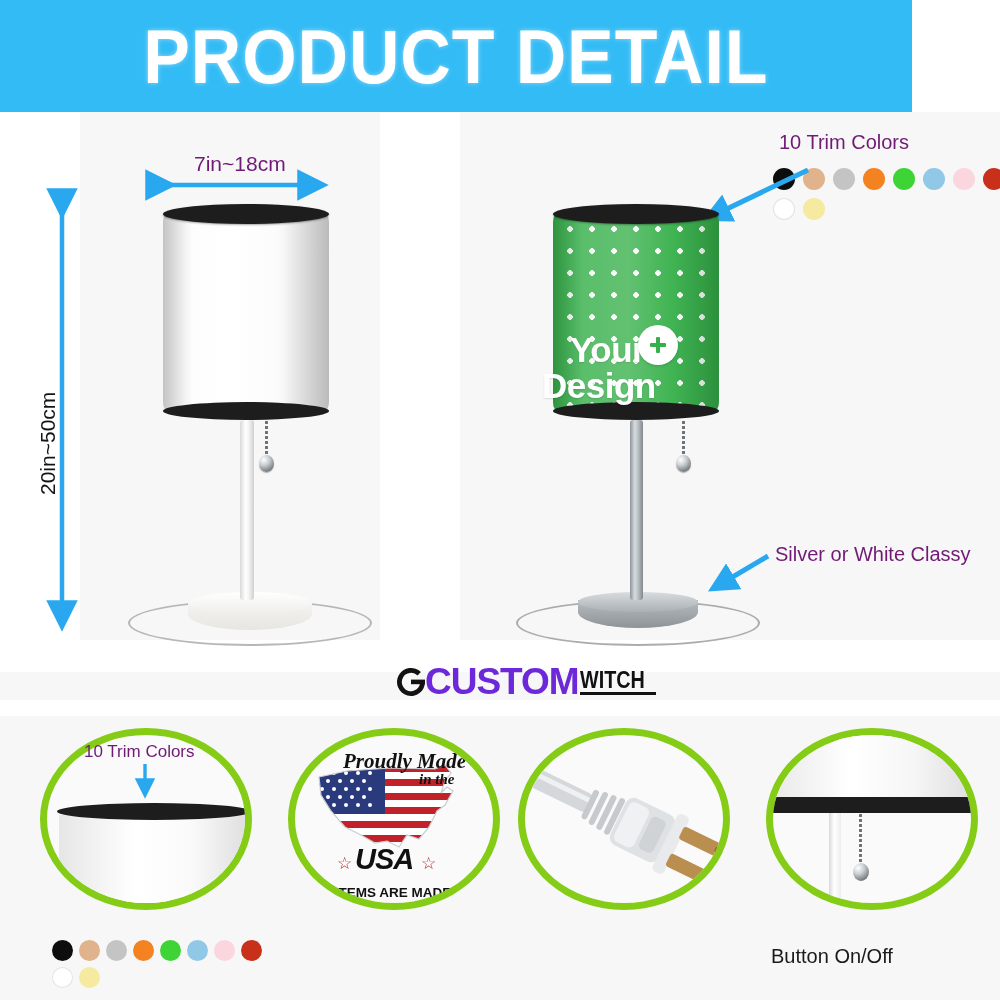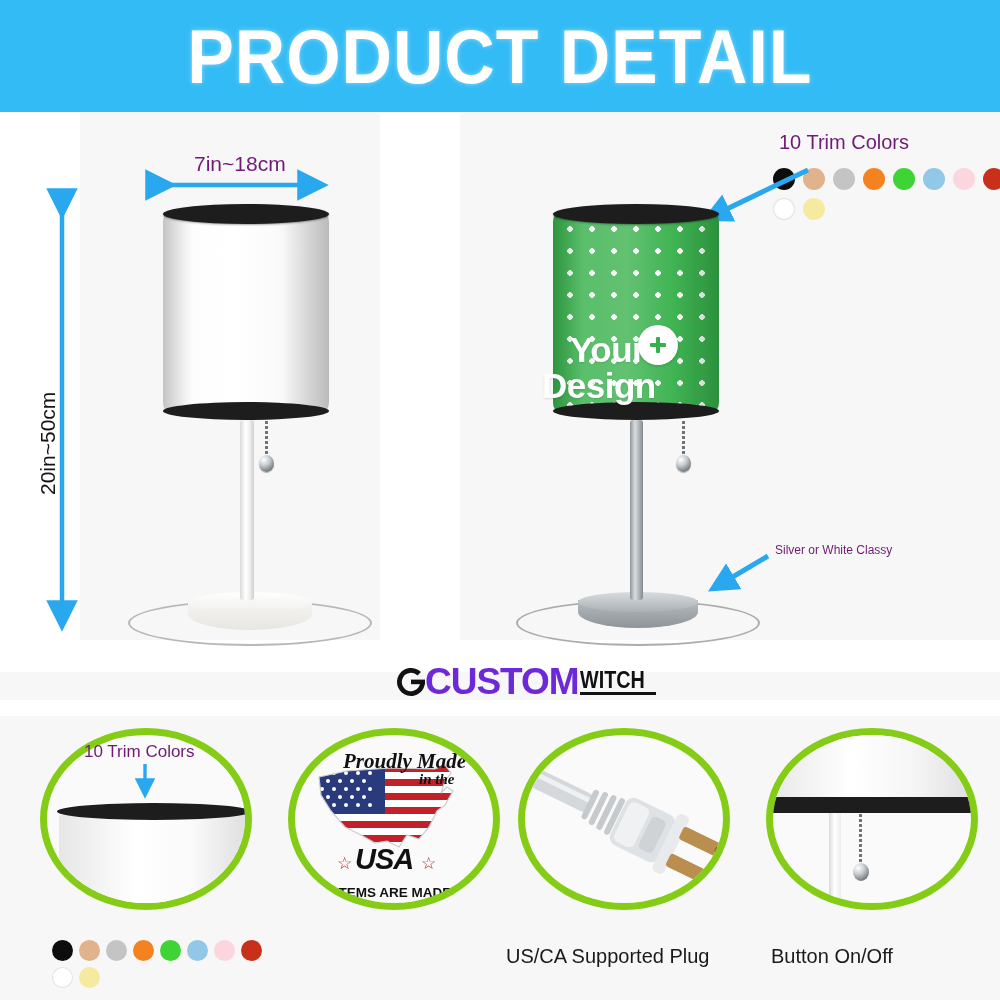--- a/index.html
+++ b/index.html
@@ -7,21 +7,21 @@
   body {
     background:#ffffff;
     font-family:"Liberation Sans", sans-serif;
     position:relative;
     overflow:hidden;
   }
   .stage { position:absolute; inset:0; width:1000px; height:1000px; }
 
   
   .header {
-    position:absolute; left:0; top:0; width:1000px; height:112px;
+    position:absolute; left:0; top:0; width:912px; height:112px;
     background:#33bbf5;
     display:flex; align-items:center; justify-content:center;
   }
   .header-title {
     color:#ffffff;
     font-size:76px;
     font-weight:bold;
     letter-spacing:1px;
     transform:scaleX(0.92);
     font-family:"Liberation Sans", sans-serif;
@@ -320,21 +320,21 @@
       <svg width="22" height="22" viewBox="0 0 22 22" aria-hidden="true">
         <rect x="9" y="3" width="4" height="16" rx="1" fill="#36b04a"></rect>
         <rect x="3" y="9" width="16" height="4" rx="1" fill="#36b04a"></rect>
       </svg>
     </div>
 
     <div class="chain" style="left:682px;top:420px;height:40px;"></div>
     <div class="chain-ball" style="left:676px;top:455px;width:15px;height:17px;"></div>
   </div>
 
-  <div class="lbl" style="left:775px;top:543px;font-size:12px;">Silver or White Classy</div>
+  <div class="lbl" style="left:775px;top:543px;font-size:20px;">Silver or White Classy</div>
   <svg class="arrow-svg" style="left:700px;top:548px;" width="80" height="52">
     <defs>
       <marker id="ah2" markerWidth="6" markerHeight="6" refX="4.6" refY="3" orient="auto">
         <path d="M0,0 L6,3 L0,6 z" fill="#2aa8ef"></path>
       </marker>
     </defs>
     <line x1="68" y1="8" x2="14" y2="40" stroke="#2aa8ef" stroke-width="5" marker-end="url(#ah2)"></line>
   </svg>
 
   <div class="brand" style="left:394px;top:665px;">
@@ -481,16 +481,15 @@
       <div style="position:absolute;left:56px;top:78px;width:12px;height:100px;
                   background:linear-gradient(90deg,#d9d9d9,#ffffff 45%,#ececec);"></div>
       <div style="position:absolute;left:86px;top:78px;width:3px;height:54px;
                   background-image:radial-gradient(circle,#6c7175 1.4px,rgba(0,0,0,0) 1.7px);
                   background-size:3px 5px;"></div>
       <div style="position:absolute;left:80px;top:128px;width:16px;height:18px;border-radius:50%;
                   background:radial-gradient(circle at 32% 28%,#ffffff 0%,#c9ced2 35%,#767c80 75%,#4e5356 100%);"></div>
     </div>
   </div>
 
-  <div class="caption" style="left:506px;top:945px;">US/CA Supported Plug</div>
   <div class="caption" style="left:771px;top:945px;">Button On/Off</div>
 
 </div>
 
 </body></html>

